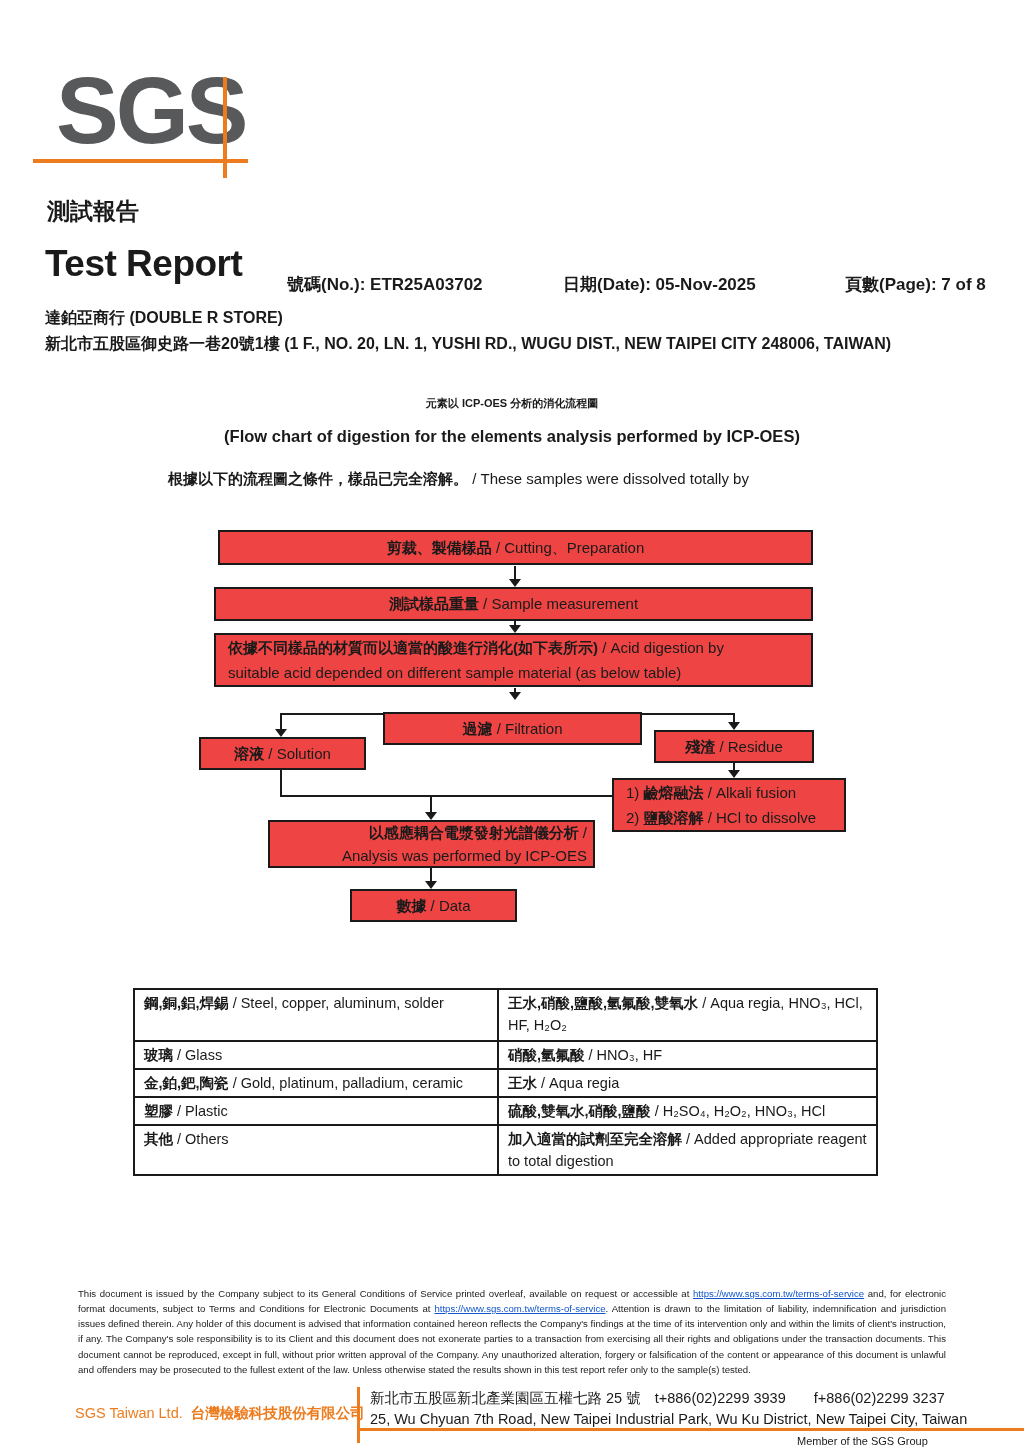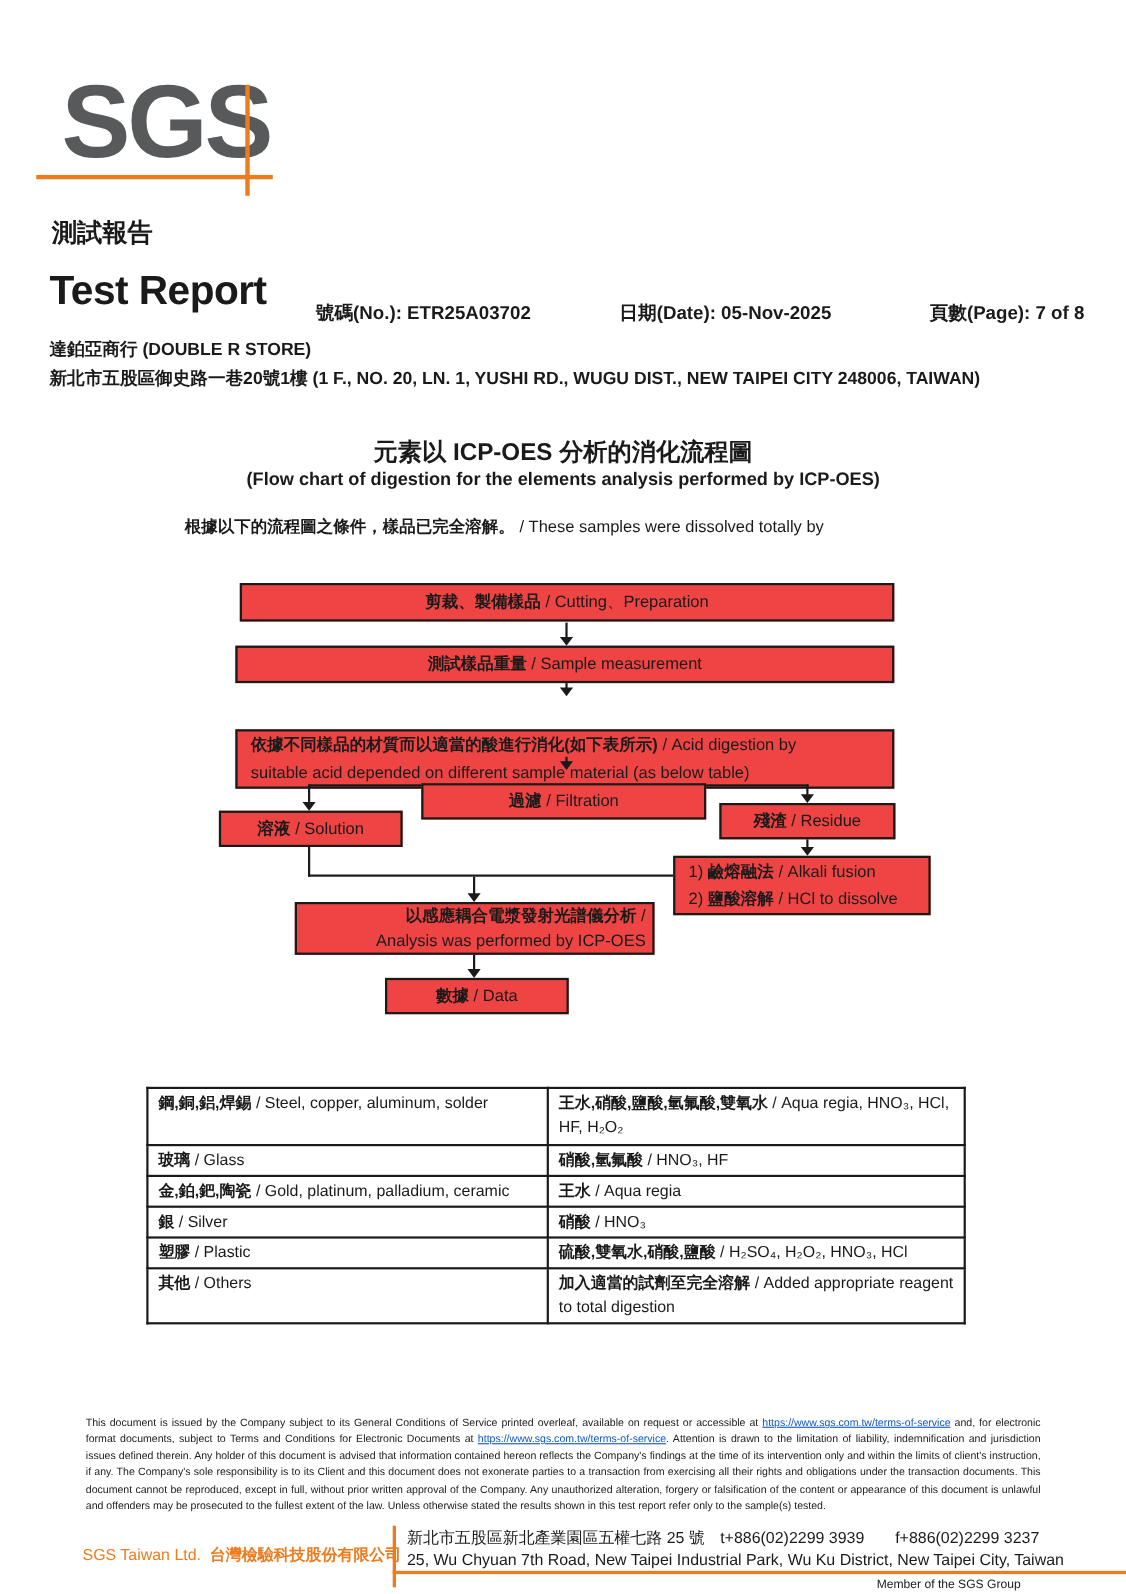--- a/index.html
+++ b/index.html
@@ -47,21 +47,21 @@
   <div class="title-zh">測試報告</div>
   <div class="title-en">Test Report</div>
 
   <div class="meta" style="left:287px;">號碼(No.): ETR25A03702</div>
   <div class="meta" style="left:563px;">日期(Date): 05-Nov-2025</div>
   <div class="meta" style="left:845px;">頁數(Page): 7 of 8</div>
 
   <div class="client" style="top:308px;">達鉑亞商行 (DOUBLE R STORE)</div>
   <div class="client" style="top:334px;">新北市五股區御史路一巷20號1樓 (1 F., NO. 20, LN. 1, YUSHI RD., WUGU DIST., NEW TAIPEI CITY 248006, TAIWAN)</div>
 
-  <div class="sec-title" style="top:396px;font-size:22px;">元素以 ICP-OES 分析的消化流程圖</div>
+  <div class="sec-title" style="top:396px;font-size:11px;">元素以 ICP-OES 分析的消化流程圖</div>
   <div class="sec-title" style="top:427px;font-size:16.5px;">(Flow chart of digestion for the elements analysis performed by ICP-OES)</div>
 
   <div class="intro" style="top:470px;">
     <span class="zh">根據以下的流程圖之條件，樣品已完全溶解。</span>
     <span>/ These samples were dissolved totally by</span>
   </div>
 
   <div class="fbox" style="left:218px;top:530px;width:595px;height:35px;">
     <span class="zh">剪裁、製備樣品</span>&nbsp;<span>/ Cutting、Preparation</span>
   </div>
@@ -69,21 +69,21 @@
   <div class="kline" style="left:514px;top:566px;width:2px;height:14px;"></div>
   <div class="ahead" style="left:509px;top:579px;"></div>
 
   <div class="fbox" style="left:214px;top:587px;width:599px;height:34px;">
     <span class="zh">測試樣品重量</span>&nbsp;<span>/ Sample measurement</span>
   </div>
 
   <div class="kline" style="left:514px;top:621px;width:2px;height:5px;"></div>
   <div class="ahead" style="left:509px;top:625px;"></div>
 
-  <div class="fbox multiline" style="left:214px;top:663px;width:599px;height:54px;line-height:25px;">
+  <div class="fbox multiline" style="left:214px;top:633px;width:599px;height:54px;line-height:25px;">
     <div class="row"><span class="zh">依據不同樣品的材質而以適當的酸進行消化(如下表所示)</span> <span>/ Acid digestion by</span></div>
     <div class="row">suitable acid depended on different sample material (as below table)</div>
   </div>
 
   <div class="kline" style="left:514px;top:688px;width:2px;height:5px;"></div>
   <div class="ahead" style="left:509px;top:692px;"></div>
 
   <div class="fbox" style="left:383px;top:700px;width:259px;height:33px;margin-top:12px;">
     <span class="zh">過濾</span>&nbsp;<span>/ Filtration</span>
   </div>
@@ -140,24 +140,20 @@
         <td><span class="zh">王水,硝酸,鹽酸,氫氟酸,雙氧水</span> <span>/ Aqua regia, HNO₃, HCl, HF, H₂O₂</span></td>
       </tr>
       <tr style="height:27px;">
         <td><span class="zh">玻璃</span> <span>/ Glass</span></td>
         <td><span class="zh">硝酸,氫氟酸</span> <span>/ HNO₃, HF</span></td>
       </tr>
       <tr style="height:26px;">
         <td><span class="zh">金,鉑,鈀,陶瓷</span> <span>/ Gold, platinum, palladium, ceramic</span></td>
         <td><span class="zh">王水</span> <span>/ Aqua regia</span></td>
       </tr>
-      <tr style="height:26px;">
-        <td><span class="zh">銀</span> <span>/ Silver</span></td>
-        <td><span class="zh">硝酸</span> <span>/ HNO₃</span></td>
-      </tr>
       <tr style="height:27px;">
         <td><span class="zh">塑膠</span> <span>/ Plastic</span></td>
         <td><span class="zh">硫酸,雙氧水,硝酸,鹽酸</span> <span>/ H₂SO₄, H₂O₂, HNO₃, HCl</span></td>
       </tr>
       <tr style="height:50px;">
         <td><span class="zh">其他</span> <span>/ Others</span></td>
         <td><span class="zh">加入適當的試劑至完全溶解</span> <span>/ Added appropriate reagent to total digestion</span></td>
       </tr>
     </tbody>
   </table>

